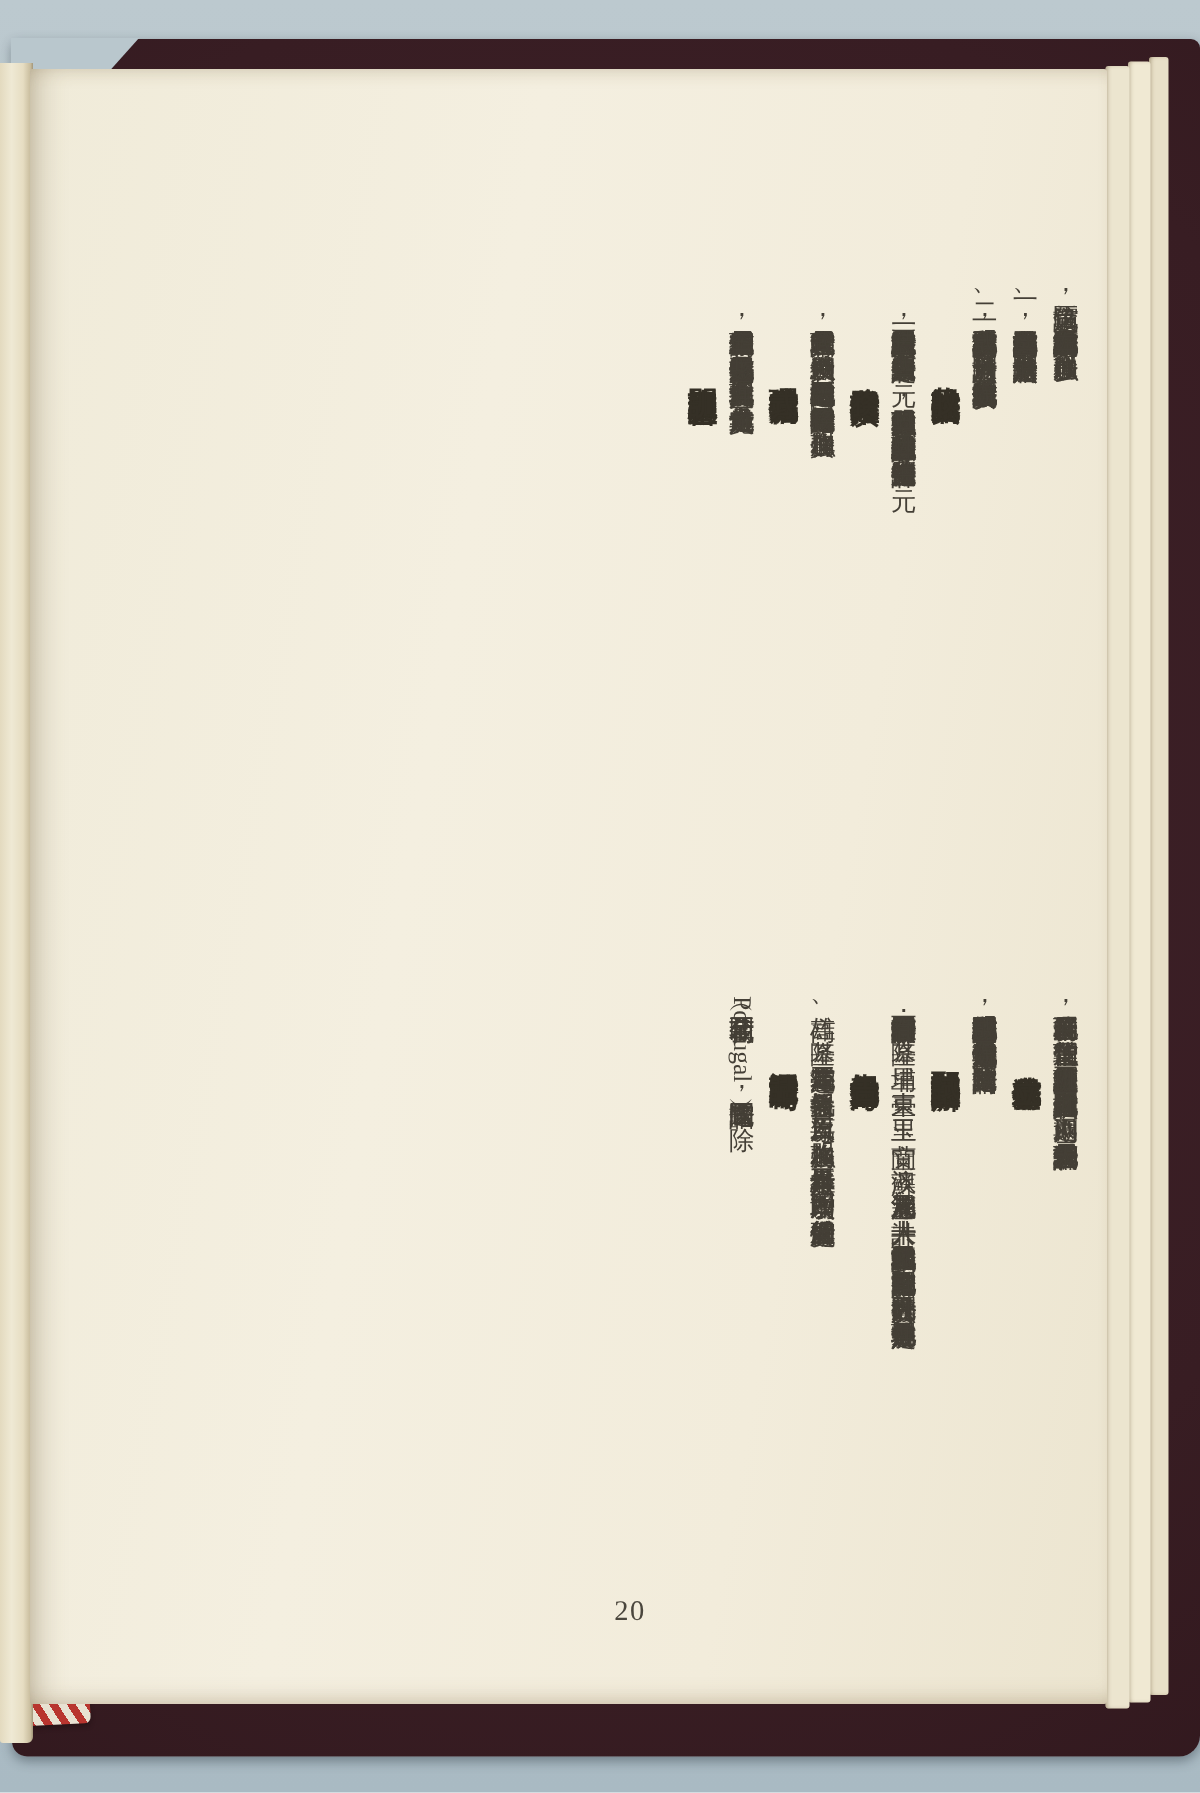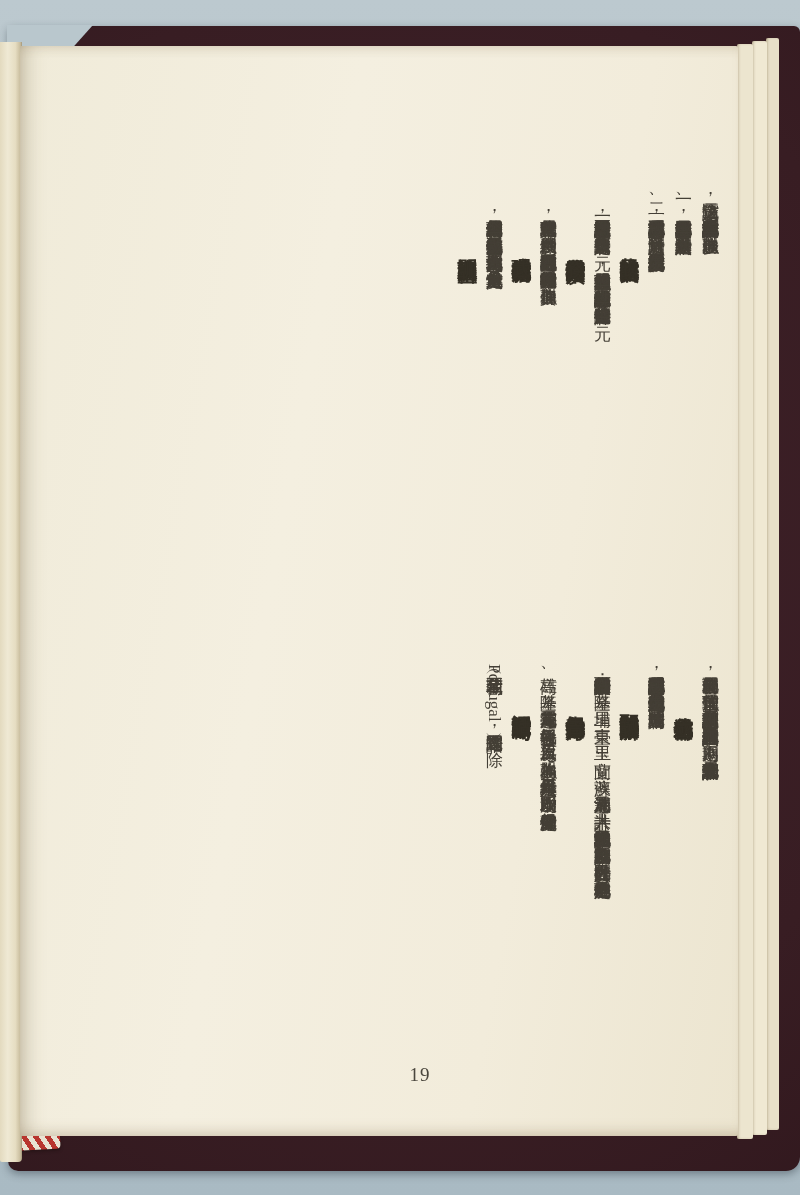--- a/index.html
+++ b/index.html
@@ -139,15 +139,15 @@
       <section>
         <h2>海岸電台增加播發氣象報告</h2>
         <p class="ind">高雄、基隆、花蓮等三局海岸電臺，播發氣象報告，原為每日三次，為加強服務，經於本（六十五）年六月一日起，改為四次（即增加一次），俾確保船舶航行之安全。</p>
       </section>
       <section>
         <h2>葡萄牙國際電話開放叫號通話</h2>
         <p class="ind">我國至葡萄牙（Portugal）間國際長途電話，除</p>
       </section>
     </div>
 
-    <div class="page-number">19</div>
+    <div class="page-number">20</div>
   </div>
 </div>
 
 </body></html>

